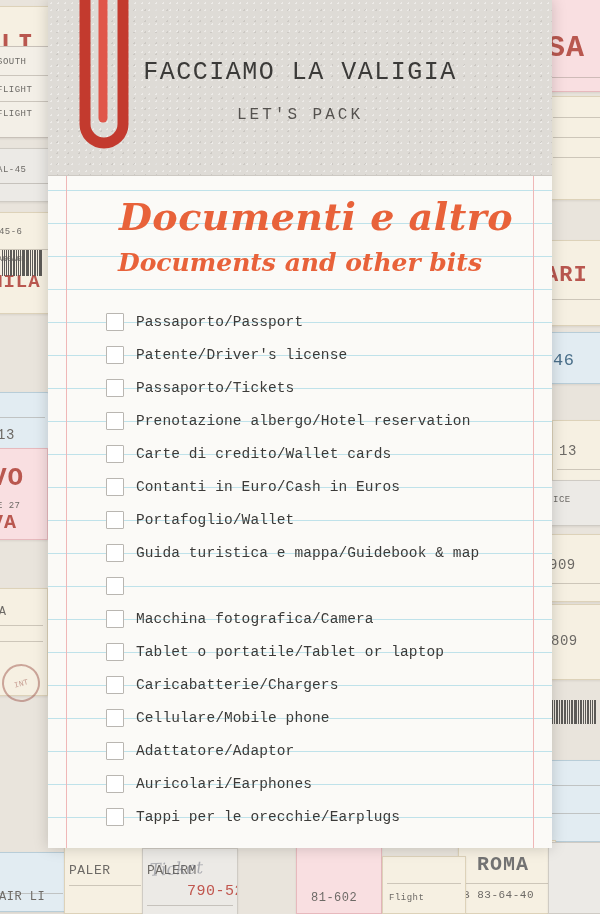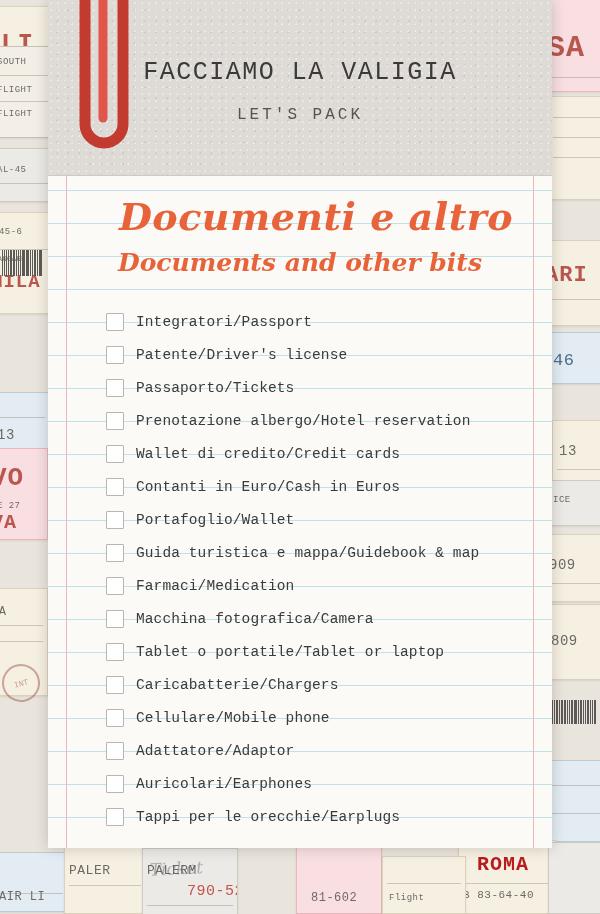--- a/index.html
+++ b/index.html
@@ -214,21 +214,21 @@
       <div class="ln" style="top:48px;"></div>
     </div>
     <div class="tk cream" style="left:546px; top:604px; width:60px; height:76px;">
       <span class="tx" style="left:4px; top:28px; font-size:14px;">809</span>
     </div>
     <div class="tk blue" style="left:540px; top:760px; width:66px; height:82px; border-radius:3px;">
       <div class="ln" style="top:24px;"></div>
       <div class="ln" style="top:52px;"></div>
     </div>
     <div class="tk cream" style="left:458px; top:840px; width:98px; height:74px;">
-      <span class="tx big" style="left:18px; top:12px; font-size:20px; color:#b91c1c;">ROMA</span>
+      <span class="tx big" style="left:18px; top:12px; font-size:20px; color:#737373;">ROMA</span>
       <span class="tx" style="left:4px; top:48px; font-size:11px;">B 83-64-40</span>
       <div class="ln" style="top:42px;"></div>
     </div>
     <div class="tk grey" style="left:548px; top:842px; width:58px; height:72px;"></div>
     <div class="tk pink" style="left:296px; top:846px; width:86px; height:68px;">
       <span class="tx" style="left:14px; top:44px; font-size:12px;">81-602</span>
     </div>
     <div class="tk cream" style="left:382px; top:856px; width:84px; height:58px;">
       <span class="tx" style="left:6px; top:36px; font-size:9px;">Flight</span>
       <div class="ln" style="top:26px;"></div>
@@ -317,53 +317,52 @@
       <path d="M20 -6 L20 138 a19 19 0 0 0 38 0 L58 14" fill="none" stroke="#c33a2e" stroke-width="11" stroke-linecap="round"></path>
       <path d="M38 -6 L38 132" fill="none" stroke="#e0564a" stroke-width="9" stroke-linecap="round"></path>
     </svg>
 
     <div class="sec-it">Documenti e altro</div>
     <div class="sec-en">Documents and other bits</div>
 
     <div class="list">
       <div class="row">
         <span class="cb"></span>
-        <span class="lbl">Integratori/Passport</span>
+        <span class="lbl">Passaporto/Passport</span>
       </div>
       <div class="row">
         <span class="cb"></span>
         <span class="lbl">Patente/Driver's license</span>
       </div>
       <div class="row">
         <span class="cb"></span>
         <span class="lbl">Passaporto/Tickets</span>
       </div>
       <div class="row">
         <span class="cb"></span>
         <span class="lbl">Prenotazione albergo/Hotel reservation</span>
       </div>
       <div class="row">
         <span class="cb"></span>
-        <span class="lbl">Wallet di credito/Credit cards</span>
+        <span class="lbl">Carte di credito/Wallet cards</span>
       </div>
       <div class="row">
         <span class="cb"></span>
         <span class="lbl">Contanti in Euro/Cash in Euros</span>
       </div>
       <div class="row">
         <span class="cb"></span>
         <span class="lbl">Portafoglio/Wallet</span>
       </div>
       <div class="row">
         <span class="cb"></span>
         <span class="lbl">Guida turistica e mappa/Guidebook &amp; map</span>
       </div>
       <div class="row">
         <span class="cb"></span>
-        <span class="lbl">Farmaci/Medication</span>
       </div>
       <div class="row">
         <span class="cb"></span>
         <span class="lbl">Macchina fotografica/Camera</span>
       </div>
       <div class="row">
         <span class="cb"></span>
         <span class="lbl">Tablet o portatile/Tablet or laptop</span>
       </div>
       <div class="row">

